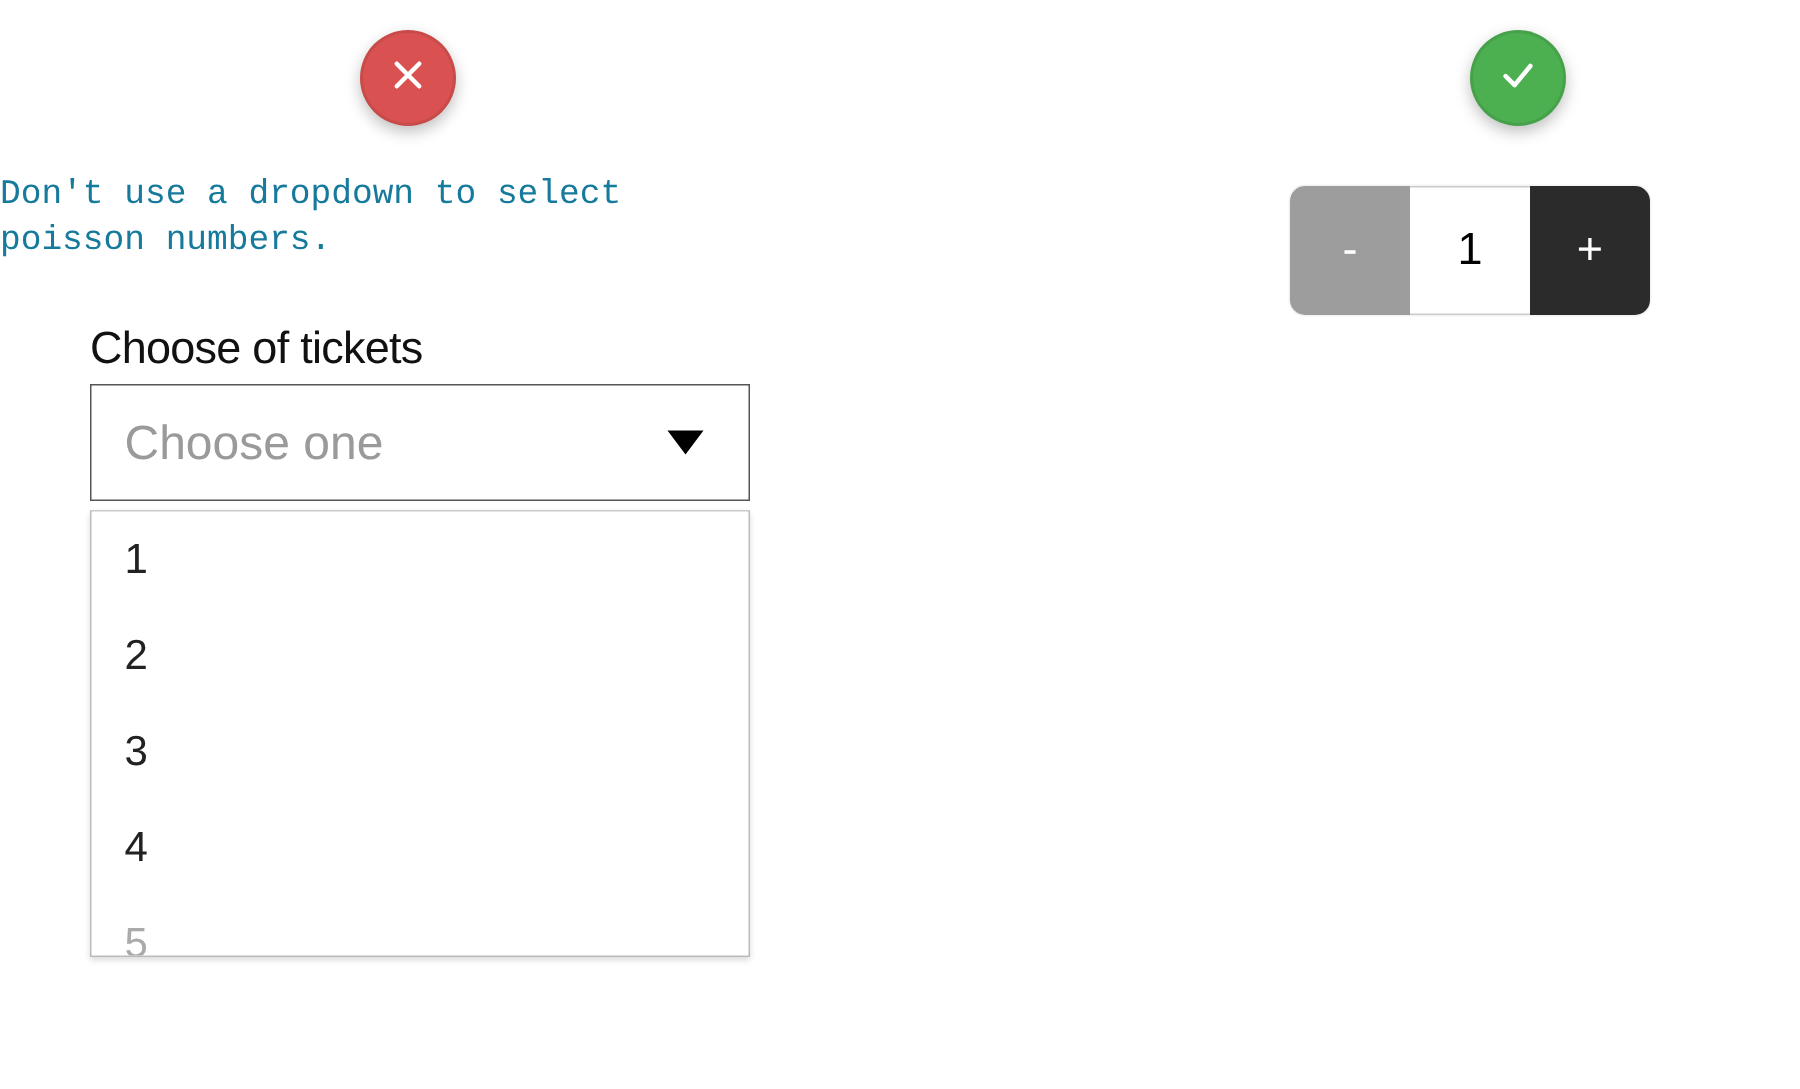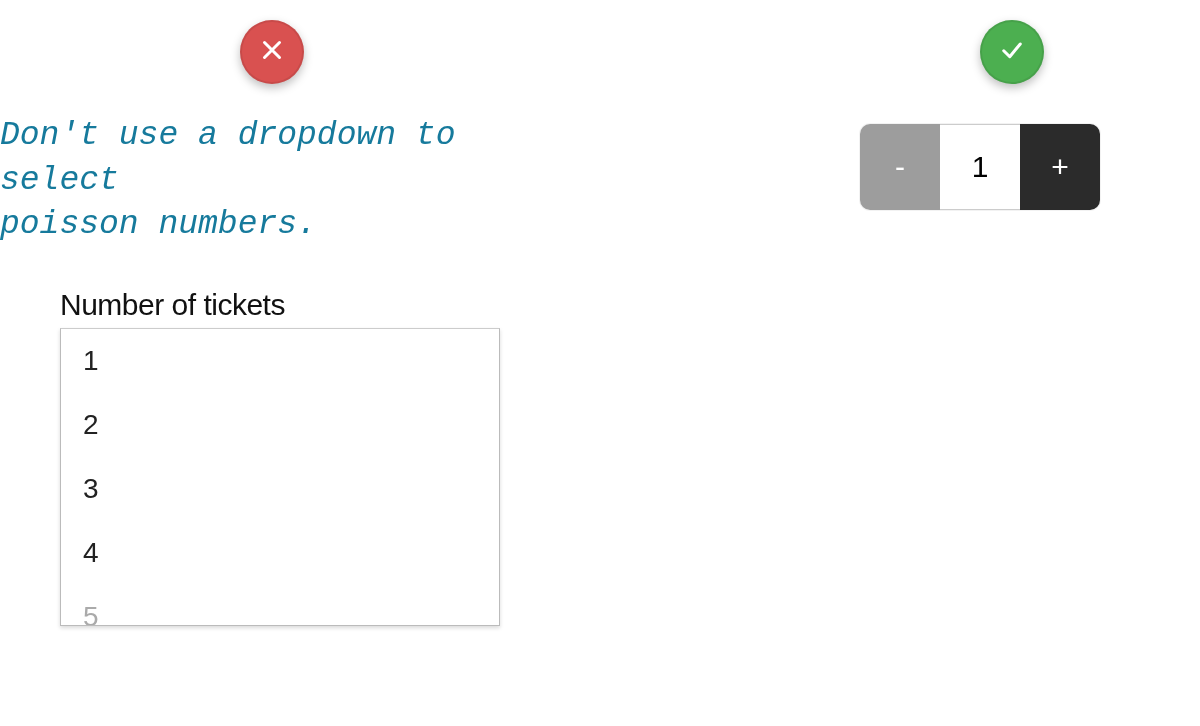--- a/index.html
+++ b/index.html
@@ -34,26 +34,25 @@
     justify-content: center;
     margin: 0 auto 30px auto;
     box-shadow: 0 4px 10px rgba(0,0,0,0.25), inset 0 0 0 2px rgba(0,0,0,0.08);
   }
   .badge.bad { background: #d95150; margin-left: 240px; margin-right: auto; }
   .badge.good { background: #4caf50; margin-left: 320px; margin-right: auto; }
   .badge svg { width: 30px; height: 30px; stroke: #fff; stroke-width: 4; fill: none; stroke-linecap: round; stroke-linejoin: round; }
 
   .advice {
     font-family: "Menlo", "Consolas", "Courier New", monospace;
-    font-size: 33px;
+    font-size: 23px;
     line-height: 1.35;
     color: #167a9c;
     margin: 0 0 40px 0;
     white-space: pre-wrap;
-    font-style: italic;
   }
 
   
   .field-wrap { margin-left: 60px; width: 440px; }
   .field-label {
     font-size: 30px;
     color: #111;
     margin-bottom: 6px;
     letter-spacing: -0.5px;
   }
@@ -140,21 +139,25 @@
       <span>
         <svg viewBox="0 0 40 40">
             <path d="M10 10 L30 30 M30 10 L10 30"></path>
           </svg>
       </span>
     </div>
     <p class="advice">Don't use a dropdown to select
 poisson numbers.</p>
 
     <div class="field-wrap">
-      <div class="field-label">Number of tickets</div>
+      <div class="field-label">Choose of tickets</div>
+      <div class="select-box">
+        <span class="select-placeholder">Choose one</span>
+        <span class="caret"></span>
+      </div>
       <div class="options">
         <div class="option">1</div>
         <div class="option">2</div>
         <div class="option">3</div>
         <div class="option">4</div>
         <div class="option cut">5</div>
       </div>
     </div>
   </div>
 

